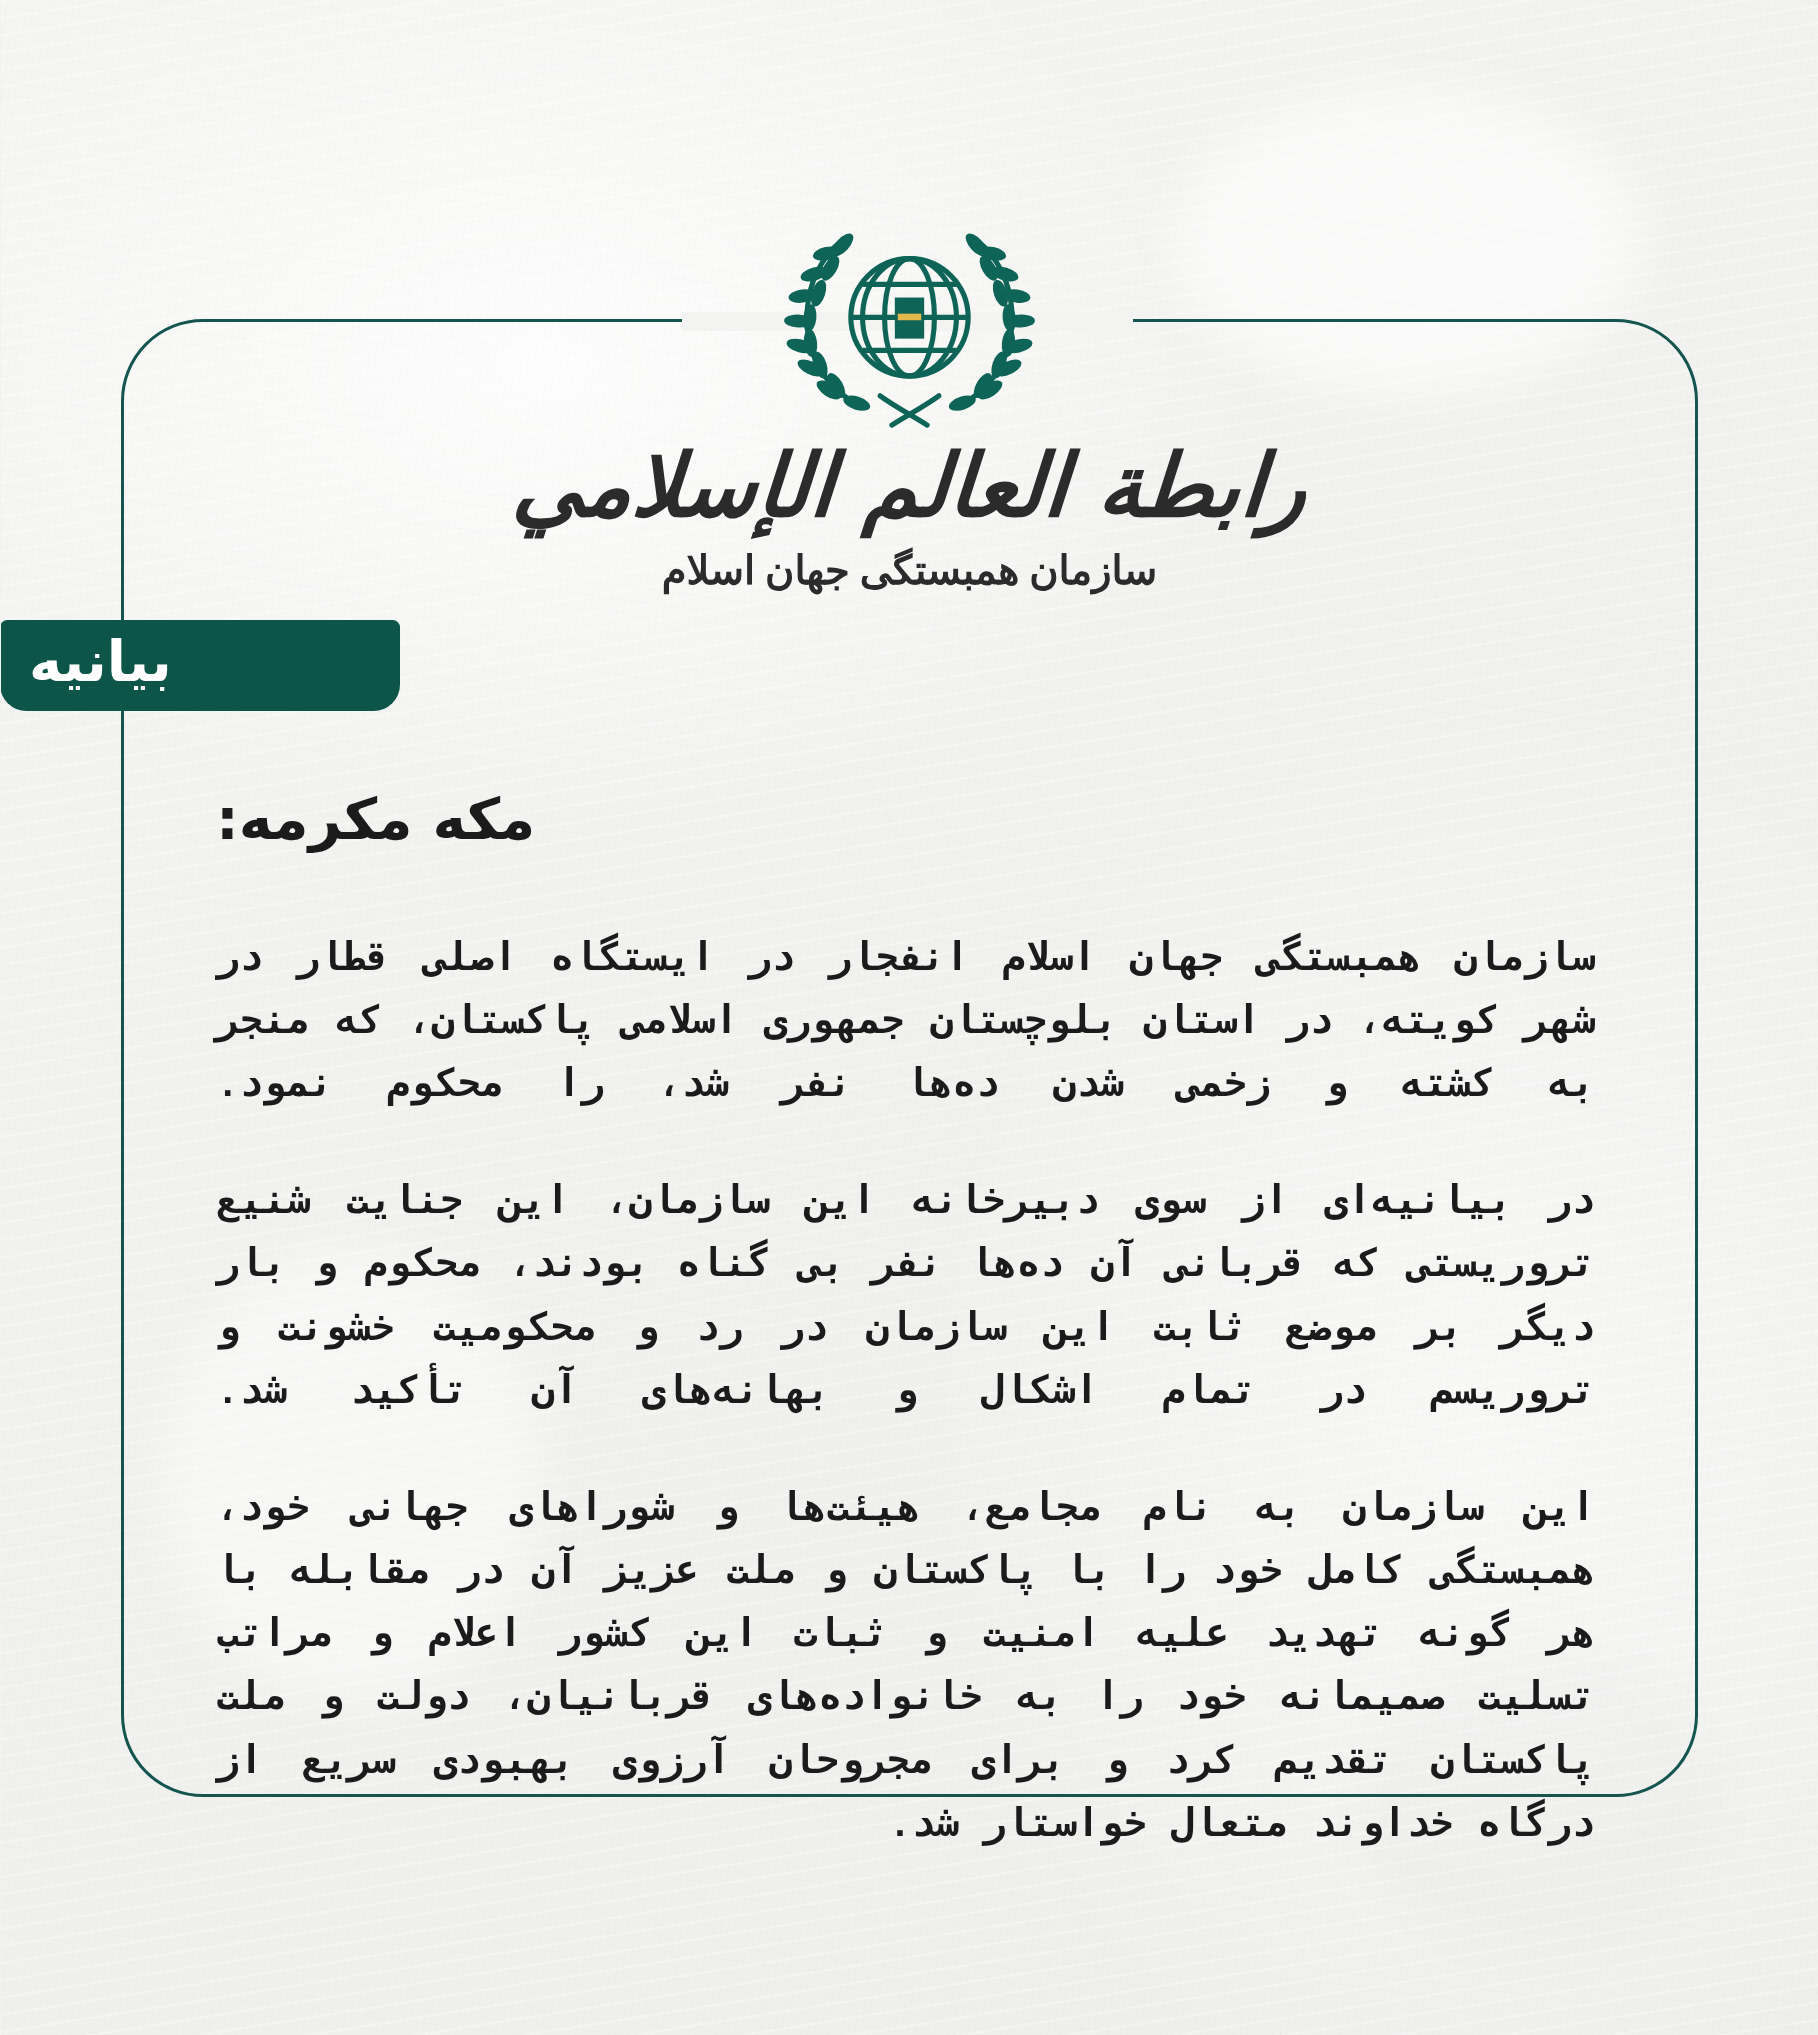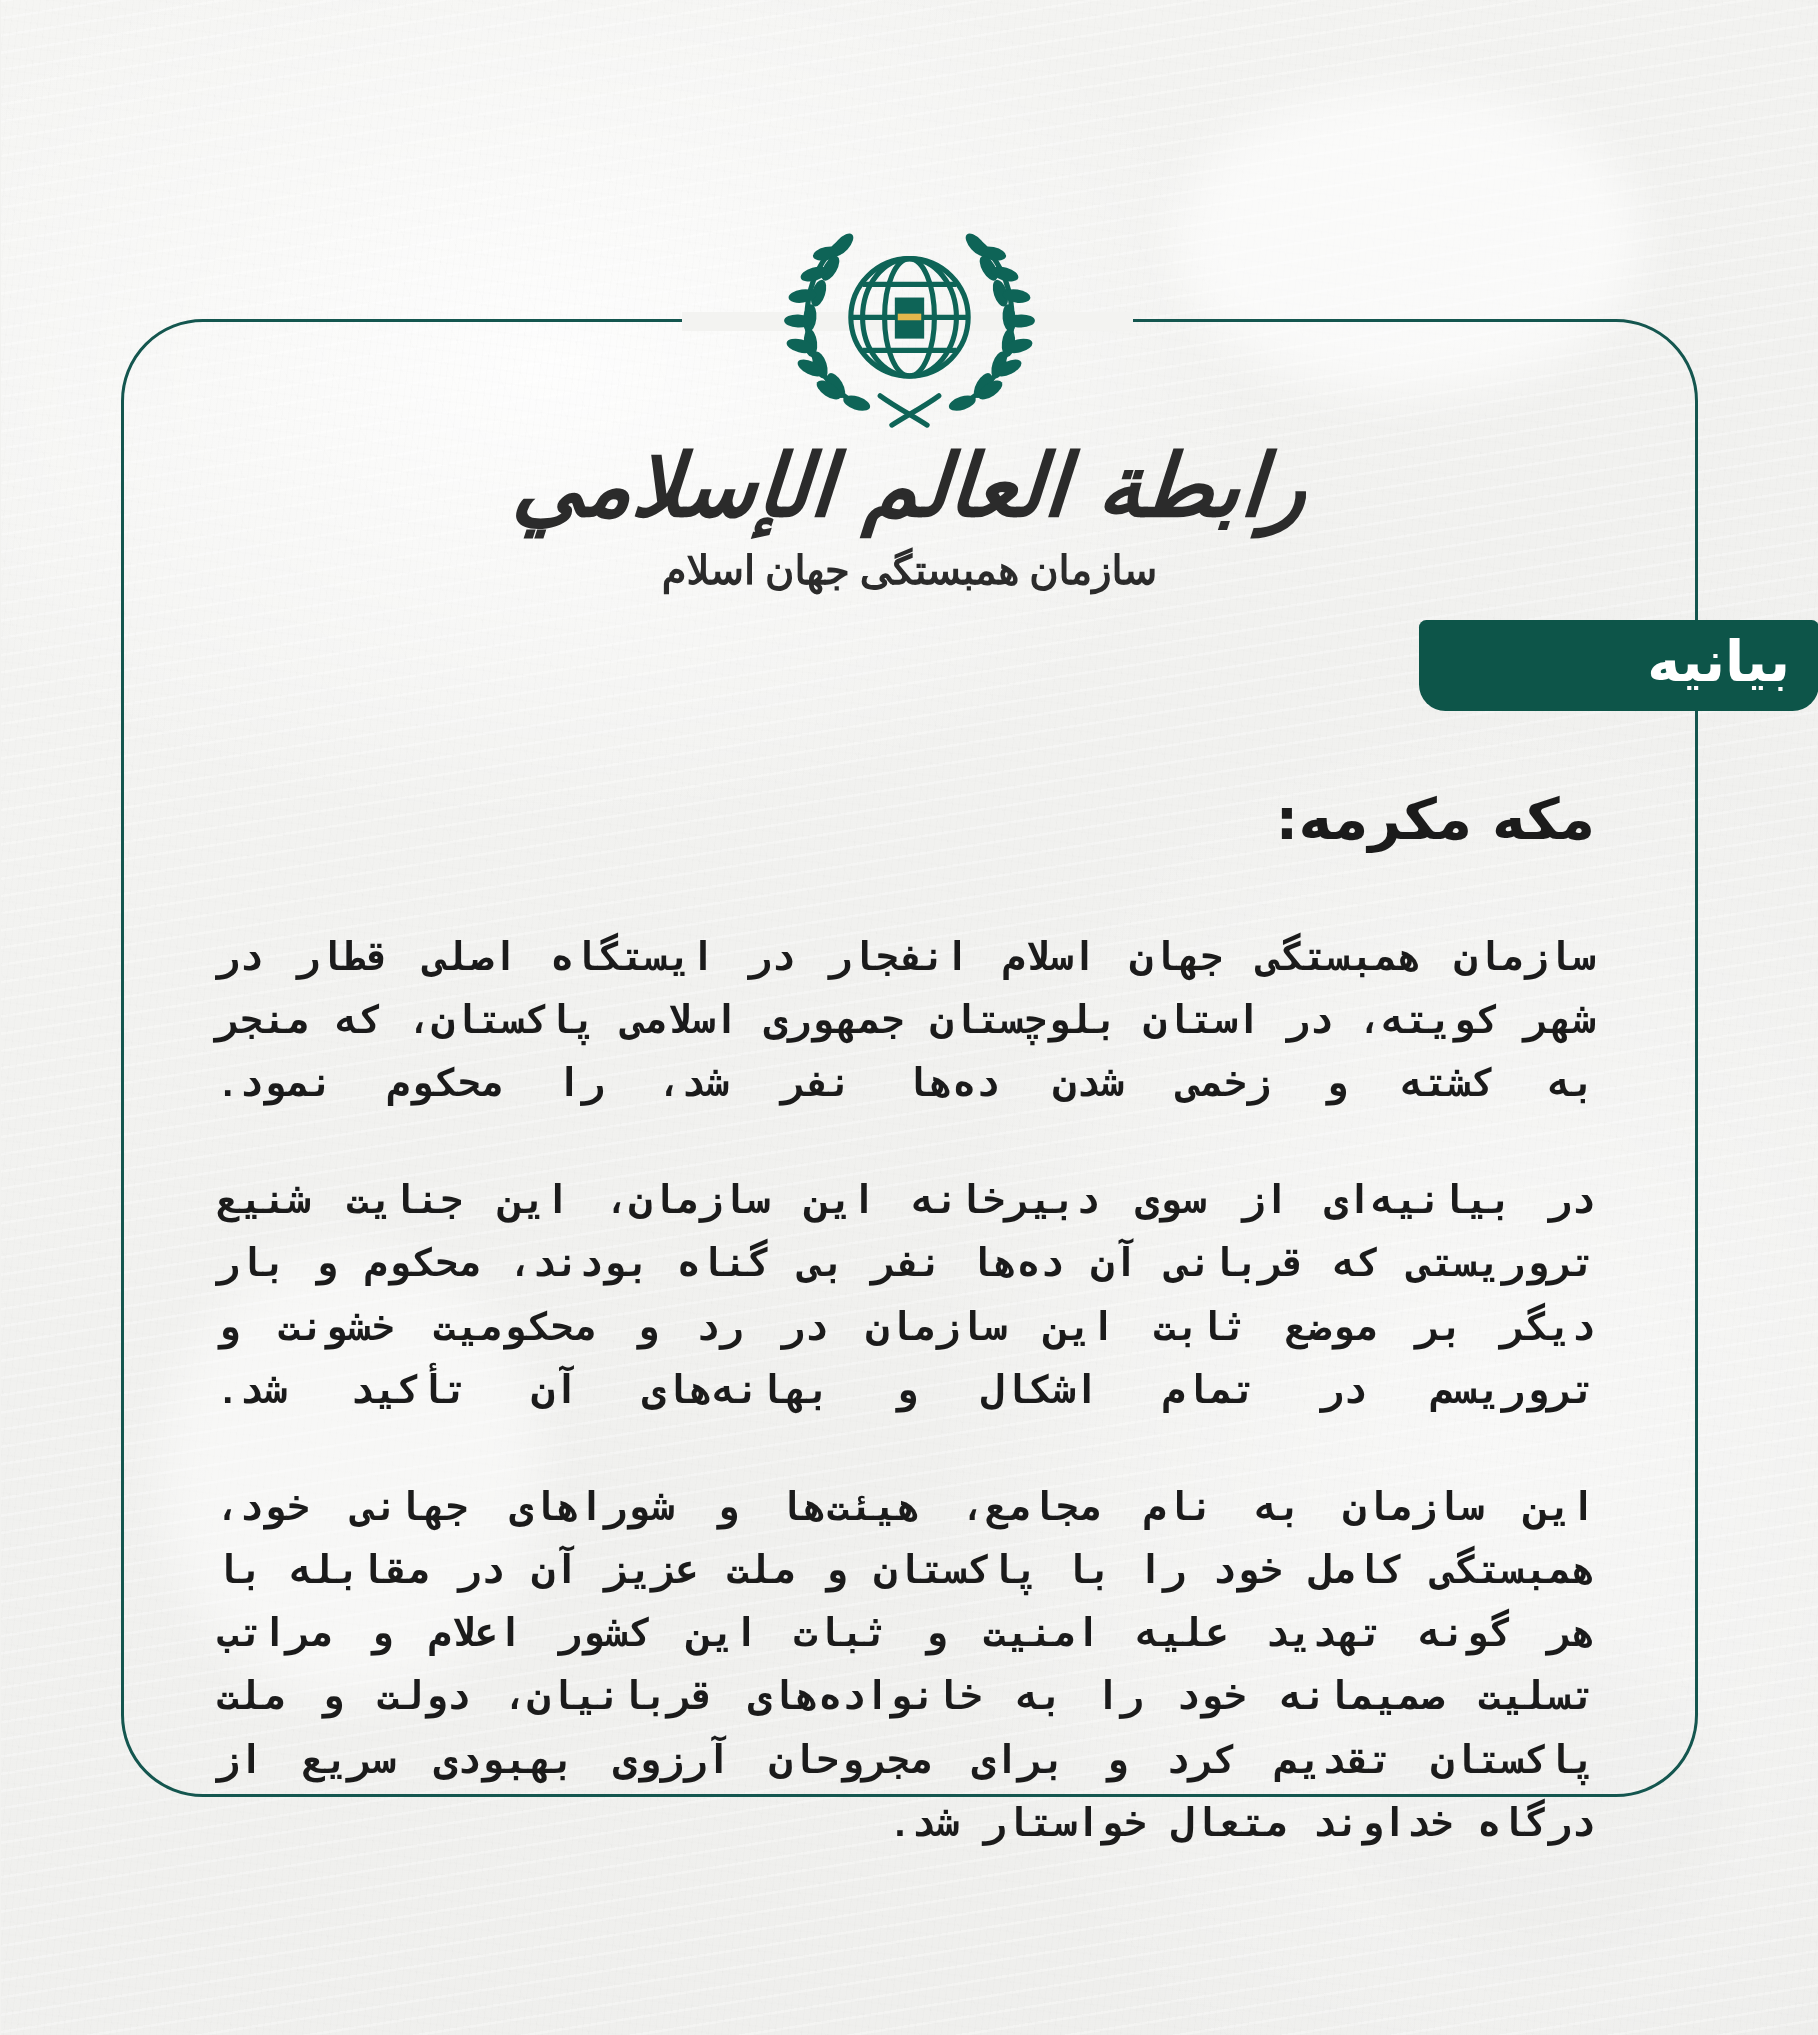--- a/index.html
+++ b/index.html
@@ -101,21 +101,21 @@
     color: #2b2b2b;
     line-height: 1.2;
   }
 
   
   .badge-wrap {
     position: absolute;
     left: 0;
     top: 620px;
     width: 1819px;
-    text-align: right;
+    text-align: left;
   }
   .badge {
     display: inline-block;
     min-width: 400px;
     padding: 13.2px 29px 19px;
     background: #0d5549;
     color: #ffffff;
     font-size: 56px;
     font-weight: 700;
     line-height: 1.05;
@@ -129,21 +129,21 @@
     left: 216px;
     top: 788px;
     width: 1379px;
     direction: rtl;
     text-align: justify;
     color: #1b1b1b;
   }
   .greeting {
     font-size: 57px;
     font-weight: 700;
-    text-align: right;
+    text-align: left;
     margin: 0 0 78px 0;
     line-height: 1.1;
     letter-spacing: -0.7px;
   }
   .para {
     font-size: 39px;
     font-weight: 700;
     line-height: 1.62;
     margin: 0 0 54px 0;
     text-align: justify;

